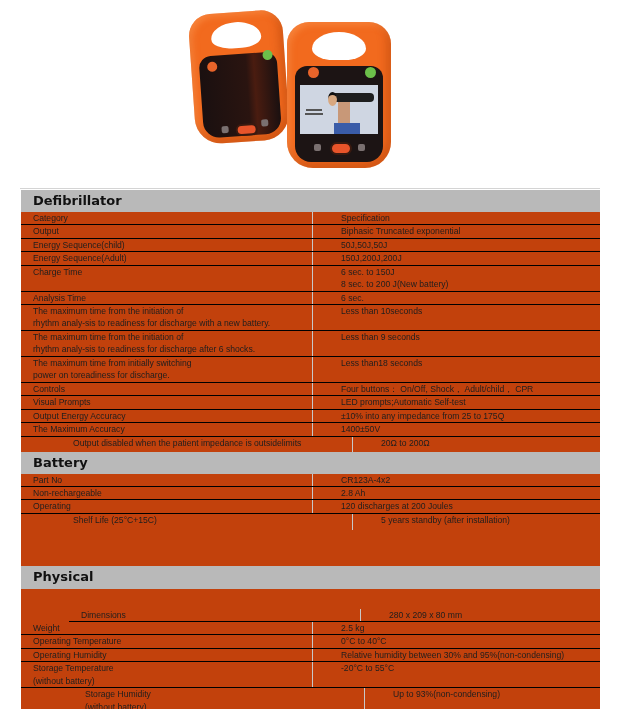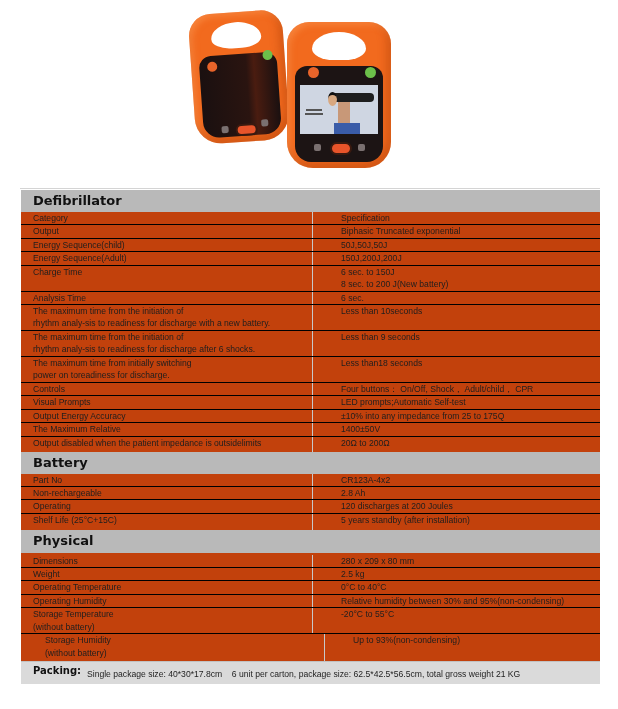--- a/index.html
+++ b/index.html
@@ -18,21 +18,21 @@
     .device .pill { position: absolute; border-radius: 8px; background: #e8542a; border: 2px solid #3a1a10; }
     .device .sq { position: absolute; width: 7px; height: 7px; border-radius: 2px; background: #7a7070; }
     .screen { position: absolute; background: #cfd6e2; }
 
     
     .table { position: absolute; left: 21px; top: 190px; width: 579px; background: #c2410c; border-radius: 23px; }
     .section { background: #b9b9b9; height: 22px; position: relative; }
     .section .title { position: absolute; left: 12px; top: 3px; font-family: "DejaVu Sans", sans-serif;
                       font-weight: bold; font-size: 13px; color: #111; }
     .row { display: flex; border-bottom: 1px solid #000000; font-size: 8.6px; line-height: 12.4px; color: #1e1e1e; }
-    .row:last-child { border-bottom: none; }
+    .row:last-child { border-bottom: none; padding-left: 40px; }
     .cell-k { width: 292px; padding-left: 12px; border-right: 1px solid #c8c8c8; box-sizing: border-box; white-space: pre-line; }
     .cell-v { flex: 1; padding-left: 28px; white-space: pre-line; }
     .row.double { height: 25px; }
     .row.single { height: 12.4px; }
     .packing { height: 22px; position: relative; background: #dadada; border-top: 1px solid #c2c2c2; }
     .packing .lbl { position: absolute; left: 12px; top: 3px; font-family: "DejaVu Sans", sans-serif; font-weight: bold; font-size: 10px; color: #111; }
     .packing .txt { position: absolute; left: 66px; top: 7px; font-size: 8.6px; color: #1e1e1e; white-space: nowrap; }
   </style>
 </head>
 <body>
@@ -123,21 +123,21 @@
       </div>
     <div class="row single">
         <div class="cell-k">Visual Prompts</div>
         <div class="cell-v">LED prompts;Automatic Self-test</div>
       </div>
     <div class="row single">
         <div class="cell-k">Output Energy Accuracy</div>
         <div class="cell-v">±10% into any impedance from 25 to 175Q</div>
       </div>
     <div class="row single">
-        <div class="cell-k">The Maximum Relative</div>
+        <div class="cell-k">The Maximum Accuracy</div>
         <div class="cell-v">1400±50V</div>
       </div>
     <div class="row single" style="height:15px;">
         <div class="cell-k">Output disabled when the patient impedance is outsidelimits</div>
         <div class="cell-v">20Ω to 200Ω</div>
       </div>
   </div>
 
   <div class="section">
     <span class="title">Battery</span>
@@ -154,25 +154,25 @@
     <div class="row single">
         <div class="cell-k">Operating</div>
         <div class="cell-v">120 discharges at 200 Joules</div>
       </div>
     <div class="row single" style="height:16px;justify-content:center;">
         <div class="cell-k">Shelf Life (25°C+15C)</div>
         <div class="cell-v">5 years standby (after installation)</div>
       </div>
   </div>
 
-  <div class="section" style="height:23px;">
+  <div class="section" style="height:23px;margin-top:36px;">
     <span class="title">Physical</span>
   </div>
   <div>
-    <div class="row single" style="padding-top:2px;">
+    <div class="row single" style="padding-top:20px;margin-left:48px;">
         <div class="cell-k">Dimensions</div>
         <div class="cell-v">280 x 209 x 80 mm</div>
       </div>
     <div class="row single">
         <div class="cell-k">Weight</div>
         <div class="cell-v">2.5 kg</div>
       </div>
     <div class="row single">
         <div class="cell-k">Operating Temperature</div>
         <div class="cell-v">0°C to 40°C</div>

